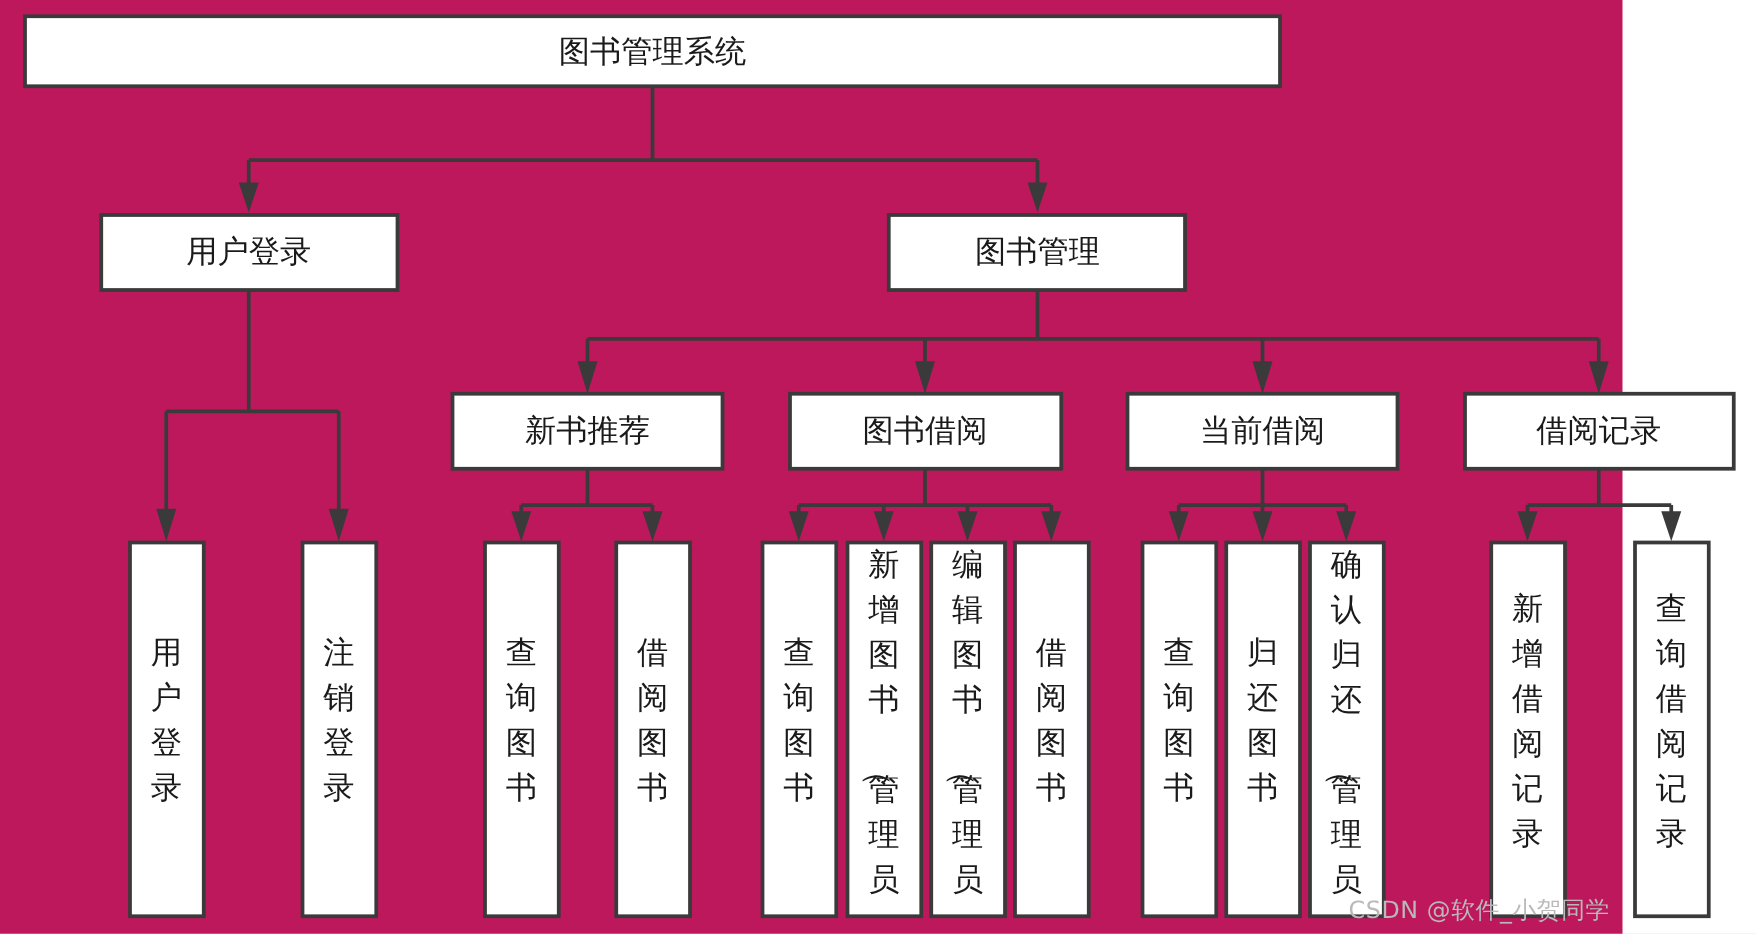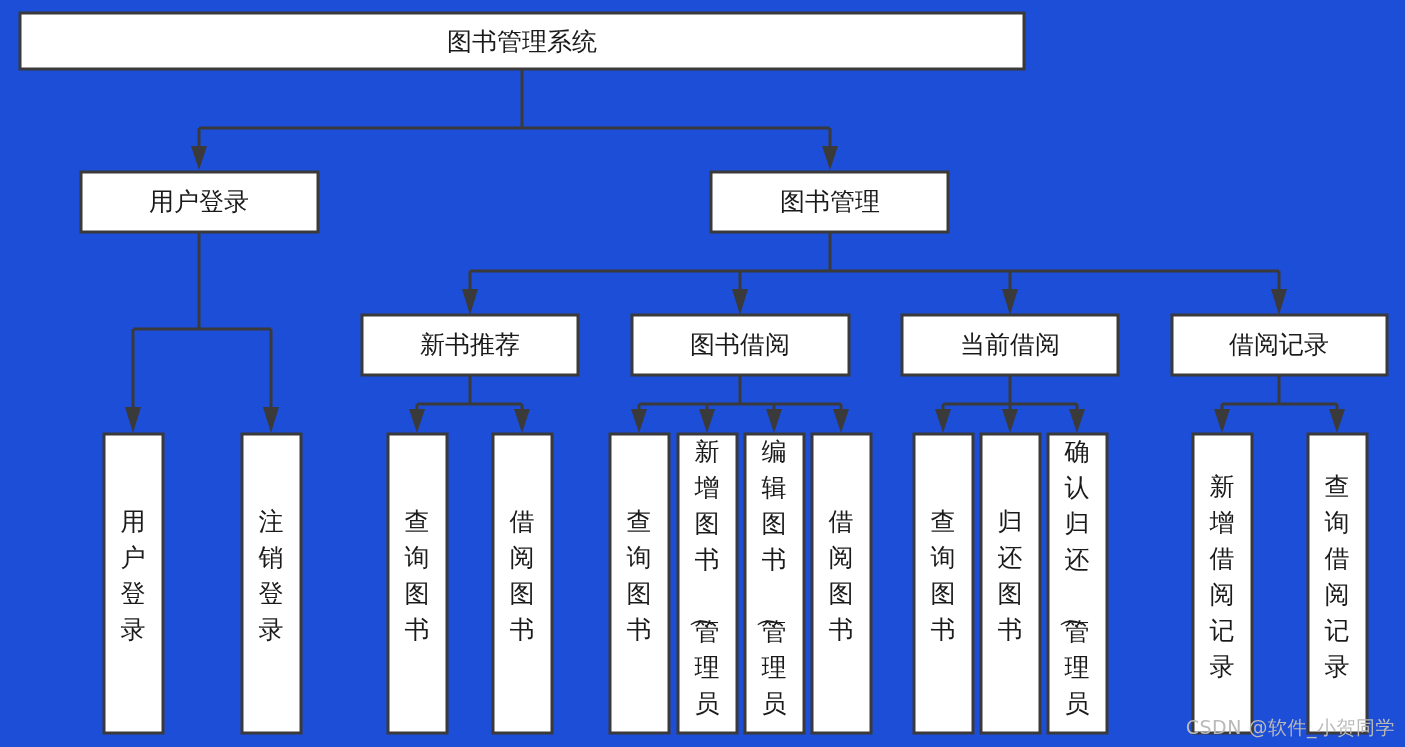--- a/index.html
+++ b/index.html
@@ -9,23 +9,23 @@
     background: #ffffff;
   }
   body {
     width: 1405px;
     height: 747px;
     font-family: "DejaVu Sans", "Liberation Sans", sans-serif;
     overflow: hidden;
   }
   #diagram-root {
     position: relative;
-    width: 1405px;
+    width: 1298px;
     height: 747px;
-    background: #1d4ed8;
+    background: #be185d;
   }
   svg#flow-svg {
     position: absolute;
     left: 0;
     top: 0;
     width: 1405px;
     height: 747px;
     display: block;
   }
   .node-rect {

